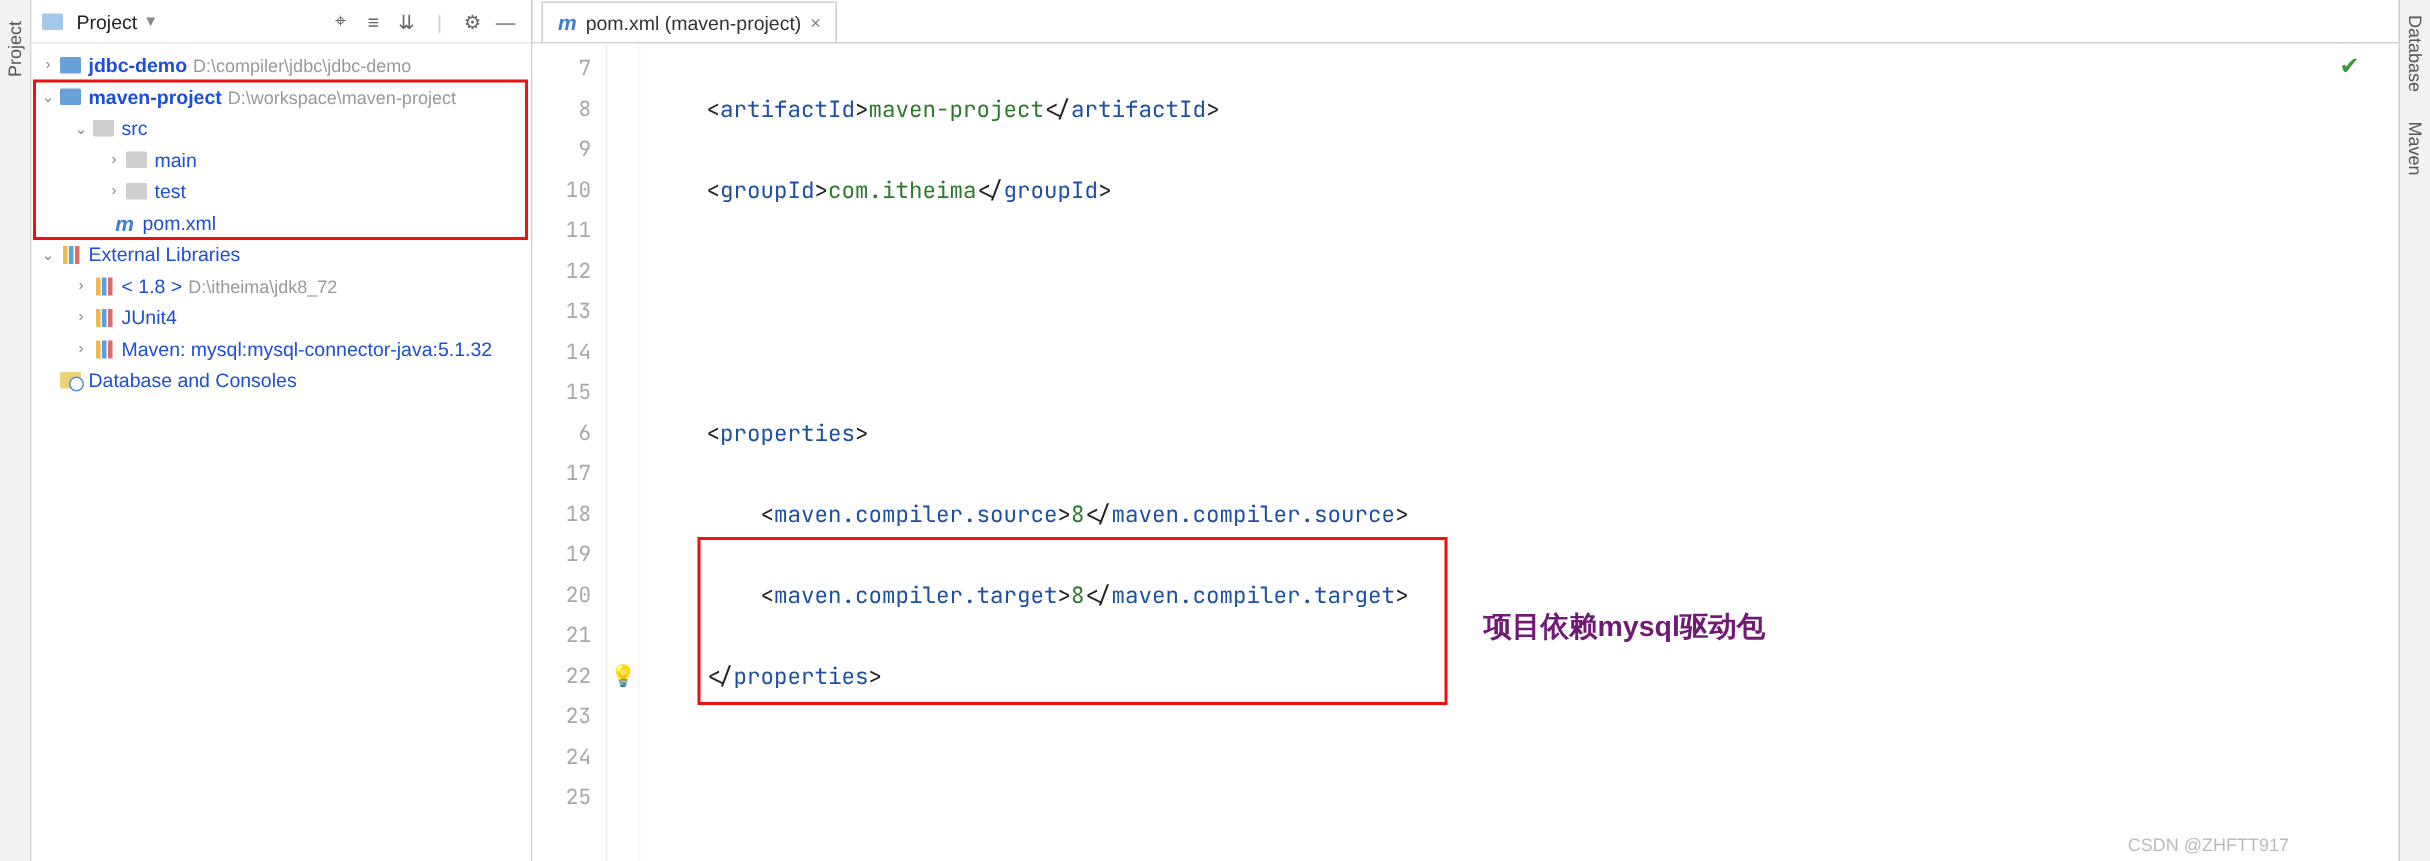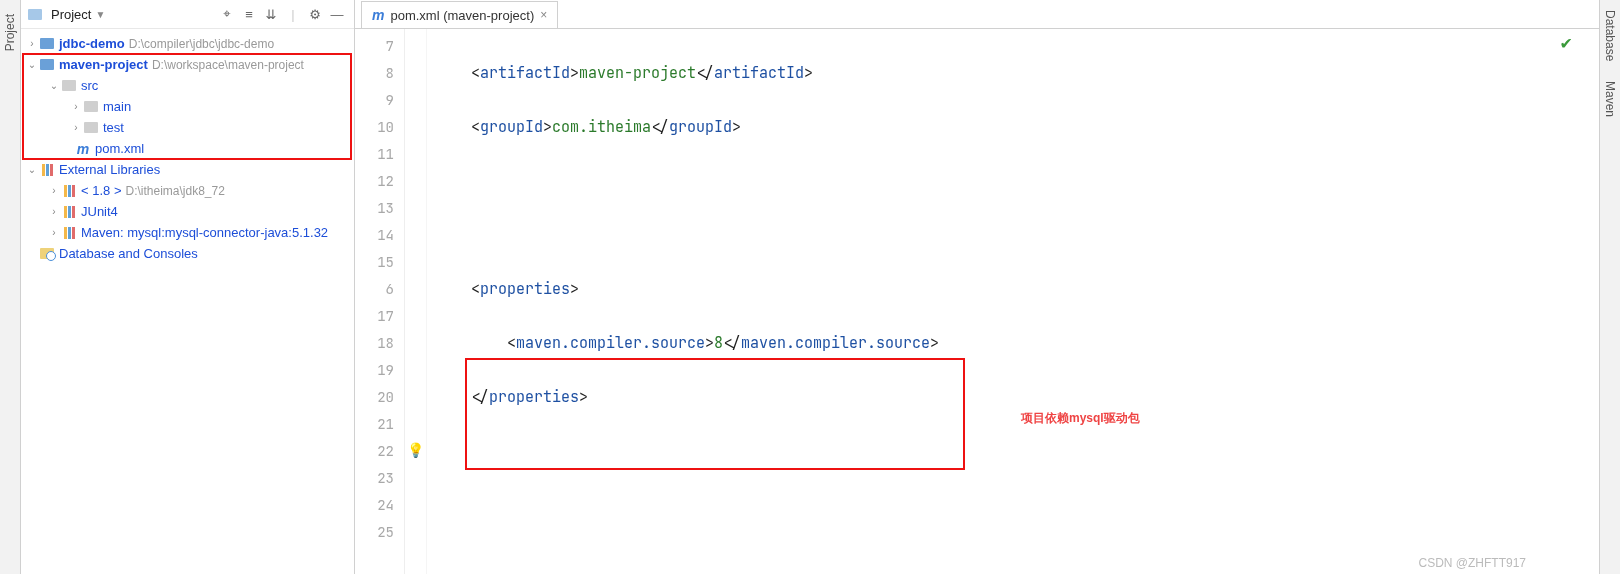--- a/index.html
+++ b/index.html
@@ -35,21 +35,21 @@
 .tab .close { color:#888; font-size:12px; }
 .editor-body { flex:1; display:flex; position:relative; overflow:hidden; }
 .gutter { width:50px; background:#fff; border-right:1px solid #eee; text-align:right; padding:4px 10px 0 0; color:#a8a8a8; font-family:"JetBrains Mono","Consolas",monospace; font-size:14px; line-height:27px; }
 .fold-col { width:22px; background:#fff; border-right:1px solid #f5f5f5; position:relative; }
 .bulb { position:absolute; left:2px; top:calc(27px*15 + 8px); color:#e8a33d; font-size:14px; }
 .code { flex:1; font-family:"JetBrains Mono","Consolas",monospace; font-size:15px; line-height:27px; padding-top:4px; position:relative; white-space:pre; color:#222; }
 .code-line { height:27px; padding-left:8px; }
 .tag { color:#1e50a2; }
 .val { color:#2b7a2b; }
 .redbox-code { position:absolute; top:calc(27px*12 + 5px); left:38px; width:500px; height:calc(27px*4 + 4px); border:2px solid #e11; pointer-events:none; }
-.annotation { position:absolute; top:calc(27px*14 - 2px); left:594px; color:#ef4444; font-weight:bold; font-size:12px; font-family:"Microsoft YaHei",sans-serif; }
+.annotation { position:absolute; top:calc(27px*14 - 2px); left:562px; color:#701a75; font-weight:bold; font-size:19px; font-family:"Microsoft YaHei",sans-serif; }
 .right-rail { width:21px; background:#f2f2f2; border-left:1px solid #d0d0d0; display:flex; flex-direction:column; align-items:center; }
 .right-rail .vtext { writing-mode:vertical-rl; font-size:12px; color:#555; margin-top:10px; }
 .check { position:absolute; top:34px; right:26px; color:#3a9a3a; font-size:16px; }
 .watermark { position:absolute; right:94px; bottom:4px; color:#bbb; font-size:12px; }
 </style>
 </head>
 <body>
 
 <div class="container">
   <div class="left-rail">
@@ -197,20 +197,21 @@
       <div class="fold-col">
         <div class="bulb">💡</div>
       </div>
       <div class="code">
 <div class="code-line">    &lt;<span class="tag">artifactId</span>&gt;<span class="val">maven-project</span>&lt;/<span class="tag">artifactId</span>&gt;</div>
 <div class="code-line">    &lt;<span class="tag">groupId</span>&gt;<span class="val">com.itheima</span>&lt;/<span class="tag">groupId</span>&gt;</div>
 <div class="code-line"></div>
 <div class="code-line"></div>
 <div class="code-line">    &lt;<span class="tag">properties</span>&gt;</div>
 <div class="code-line">        &lt;<span class="tag">maven.compiler.source</span>&gt;<span class="val">8</span>&lt;/<span class="tag">maven.compiler.source</span>&gt;</div>
+<div class="code-line">        &lt;<span class="tag">maven.compiler.target</span>&gt;<span class="val">8</span>&lt;/<span class="tag">maven.compiler.target</span>&gt;</div>
 <div class="code-line">    &lt;/<span class="tag">properties</span>&gt;</div>
 <div class="code-line"></div>
 
 
 
 
 
 
 
 

